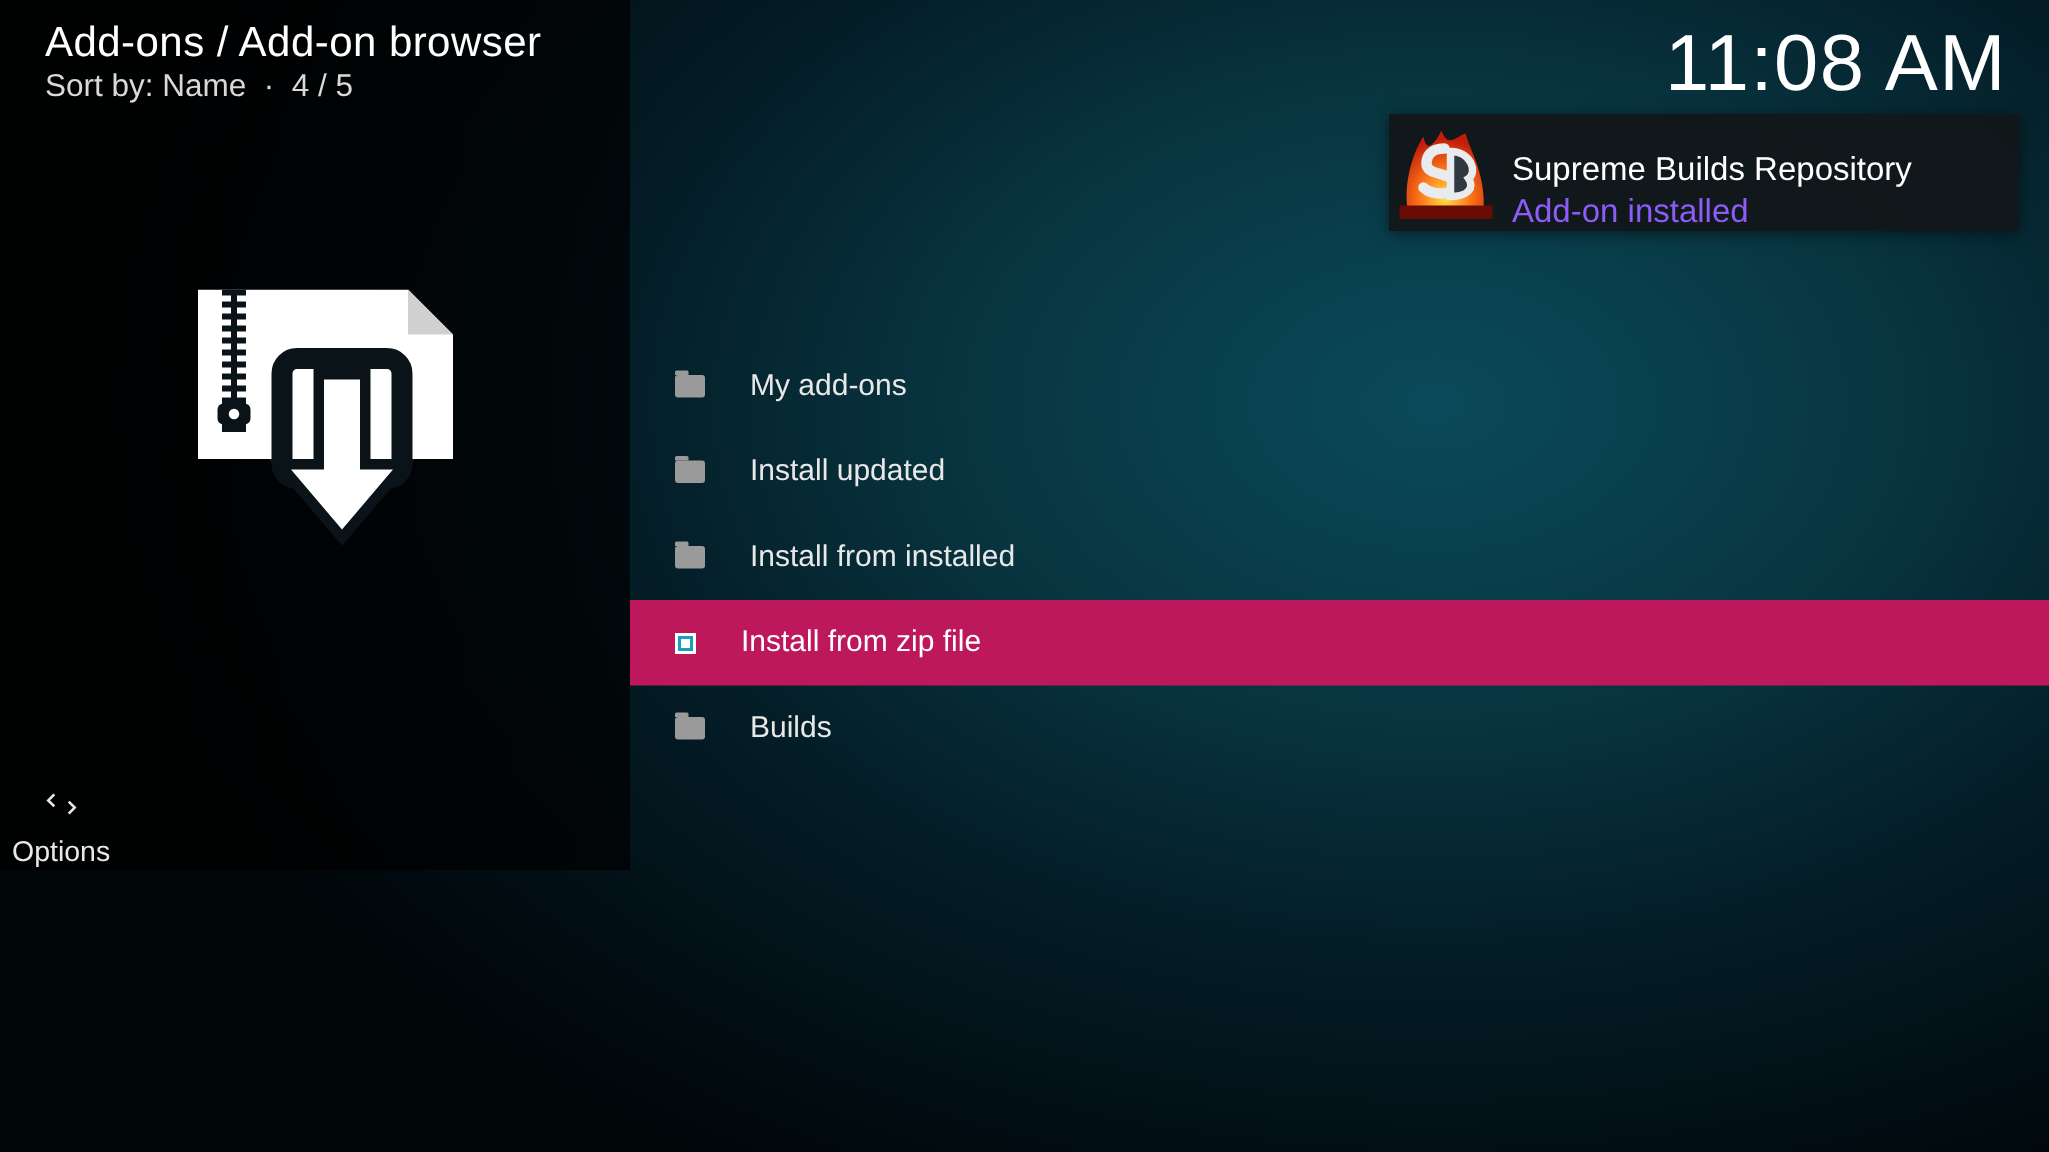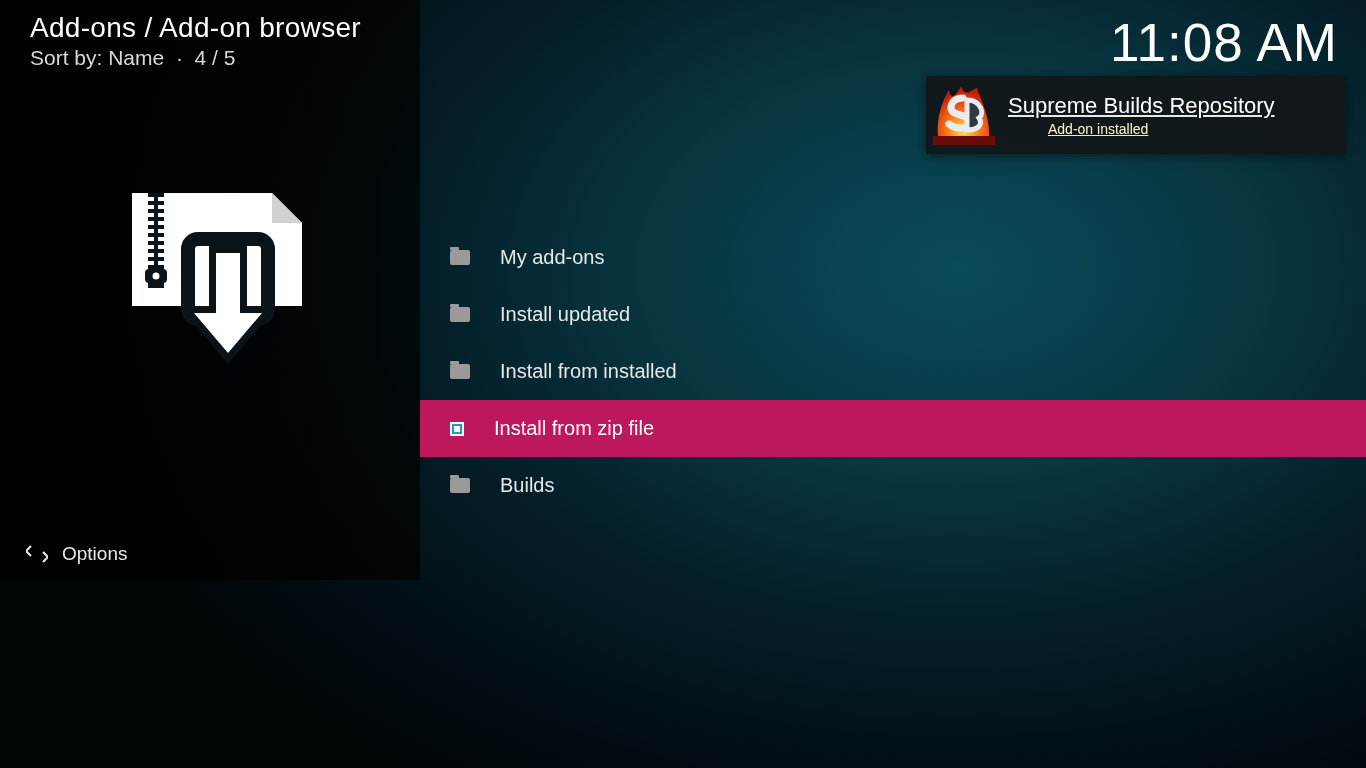--- a/index.html
+++ b/index.html
@@ -31,49 +31,49 @@
 .big-icon {
   position: absolute;
   top: 193px; left: 122px;
 }
 .options-bar {
   position: absolute;
   left: 0; bottom: 0;
   height: 52px;
   display: flex;
   align-items: center;
-  padding-left: 26px;
+  padding-left: 8px;
   gap: 14px;
+  flex-direction: column;
 }
 .options-label { font-size: 19px; color: #e8e8e8; font-weight: 300; }
 .clock {
   position: absolute;
   top: 12px; right: 28px;
   font-size: 53px;
   font-weight: 300;
   color: #fff;
   letter-spacing: 1px;
 }
 .notification {
   position: absolute;
   top: 76px; right: 20px;
   width: 420px; height: 78px;
   background: rgba(18,22,24,0.92);
   display: flex;
-  align-items: center;
+  align-items: flex-end;
   box-shadow: 0 2px 10px rgba(0,0,0,0.5);
-  text-decoration: underline;
 }
 .notif-icon {
   width: 76px; height: 76px;
   display: flex; align-items: center; justify-content: center;
 }
 .notif-text { padding-left: 6px; }
 .notif-title { font-size: 22px; color: #fff; font-weight: 300; }
-.notif-sub { font-size: 14px; color: #fef9c3; font-weight: 300; margin-top: 2px; margin-left: 40px; }
+.notif-sub { font-size: 22px; color: #8b5cf6; font-weight: 300; margin-top: 2px; }
 .menu {
   position: absolute;
   left: 420px; top: 229px;
   width: 992px;
 }
 .menu-item {
   height: 57px;
   display: flex;
   align-items: center;
   padding-left: 30px;

